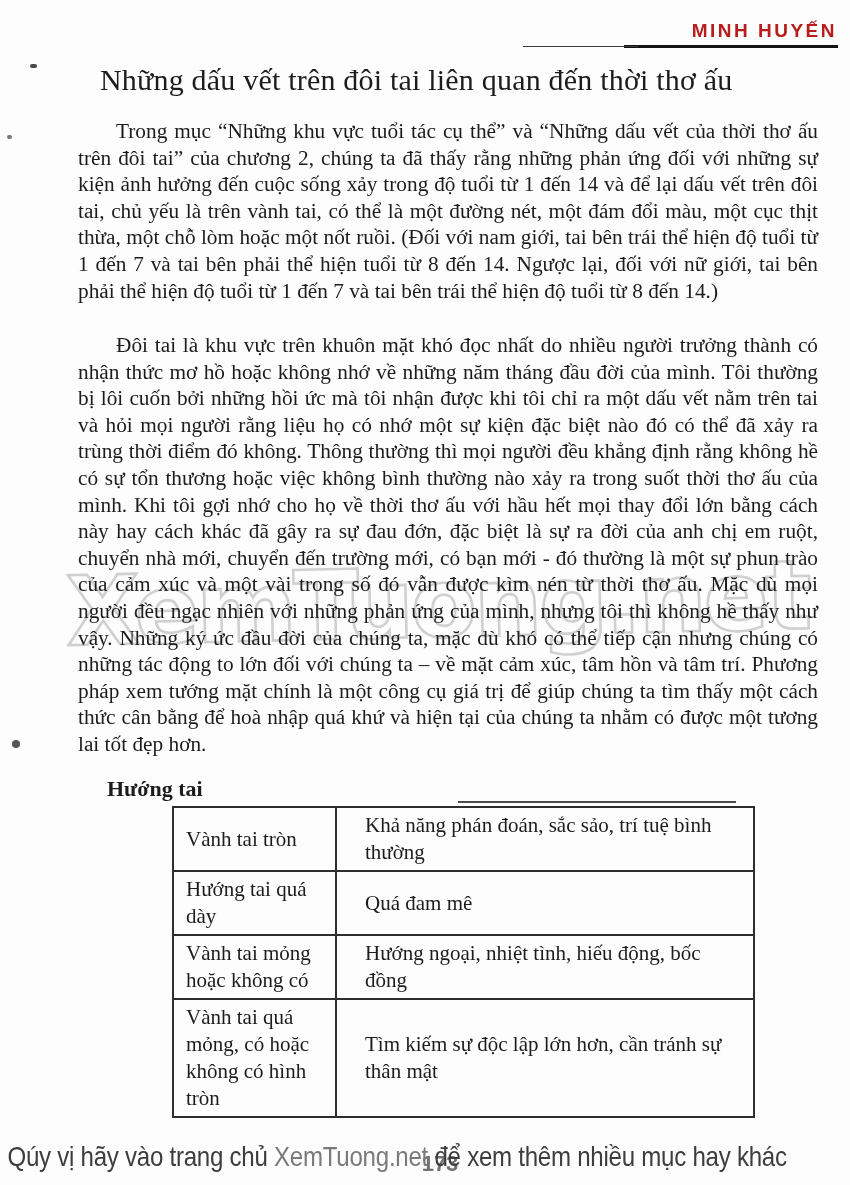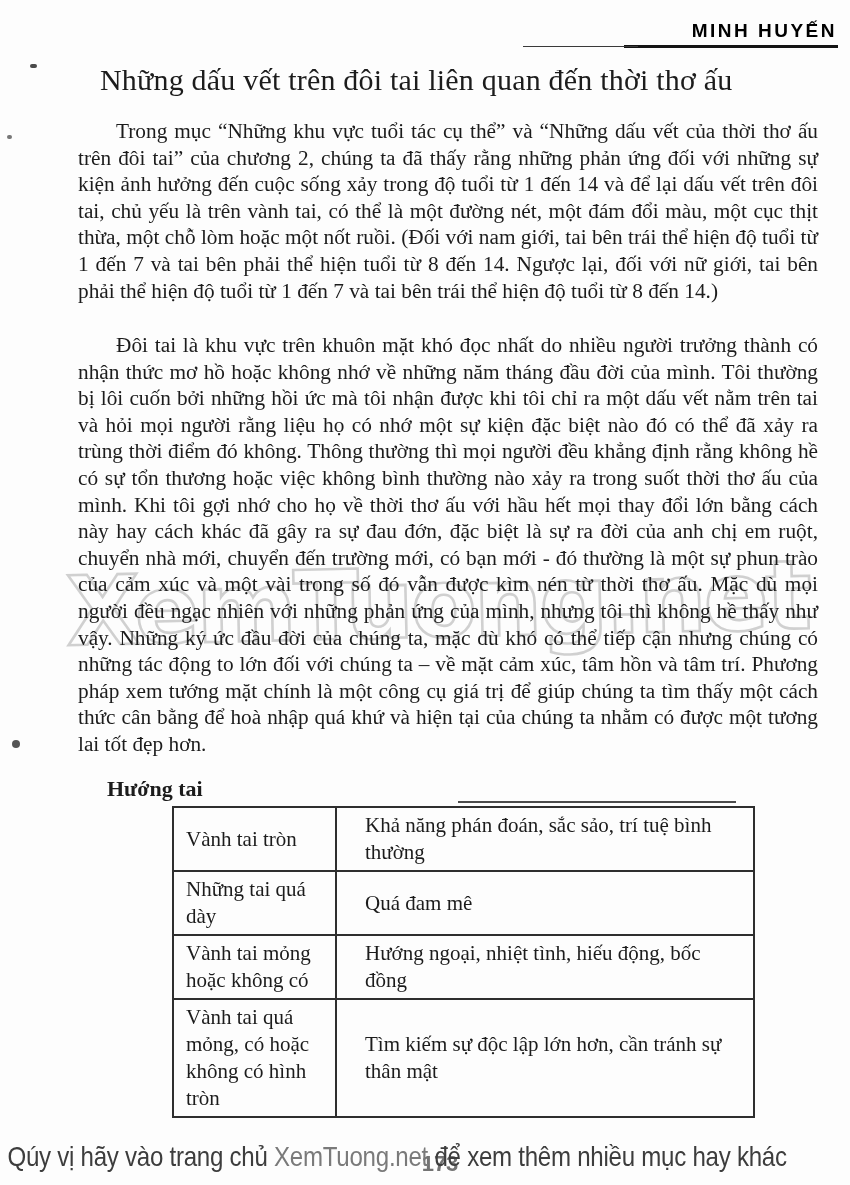--- a/index.html
+++ b/index.html
@@ -9,21 +9,21 @@
     background:#fdfdfd;
     overflow:hidden;
     font-family:"Liberation Serif", serif;
     color:#1c1c1c;
   }
   
   .author{
     position:absolute;top:20px;right:13px;
     font-family:"Liberation Sans", sans-serif;
     font-size:19px;font-weight:700;letter-spacing:2.5px;
-    color:#000000;z-index:2;
+    color:#b91c1c;z-index:2;
   }
   .header-rule{
     position:absolute;top:45px;right:12px;
     width:214px;height:3px;background:#141414;z-index:2;
   }
   .header-rule-thin{
     position:absolute;top:46px;right:212px;
     width:115px;height:1px;background:#3a3a3a;z-index:2;
   }
   
@@ -114,21 +114,21 @@
 
   <div class="table-top-artifact"></div>
 
   <table class="ear-table">
     <tbody>
       <tr>
         <td class="feature">Vành tai tròn</td>
         <td class="meaning">Khả năng phán đoán, sắc sảo, trí tuệ bình thường</td>
       </tr>
       <tr>
-        <td class="feature">Những tai quá dày</td>
+        <td class="feature">Hướng tai quá dày</td>
         <td class="meaning">Quá đam mê</td>
       </tr>
       <tr>
         <td class="feature">Vành tai mỏng hoặc không có</td>
         <td class="meaning">Hướng ngoại, nhiệt tình, hiếu động, bốc đồng</td>
       </tr>
       <tr>
         <td class="feature">Vành tai quá mỏng, có hoặc không có hình tròn</td>
         <td class="meaning">Tìm kiếm sự độc lập lớn hơn, cần tránh sự thân mật</td>
       </tr>

